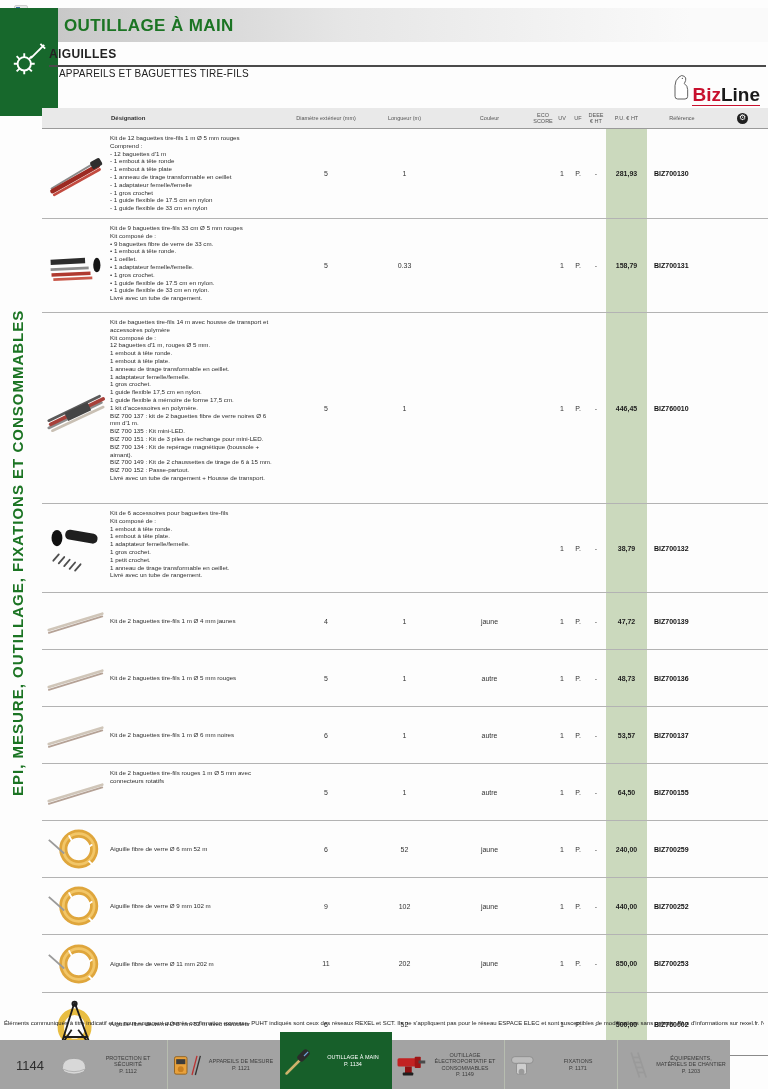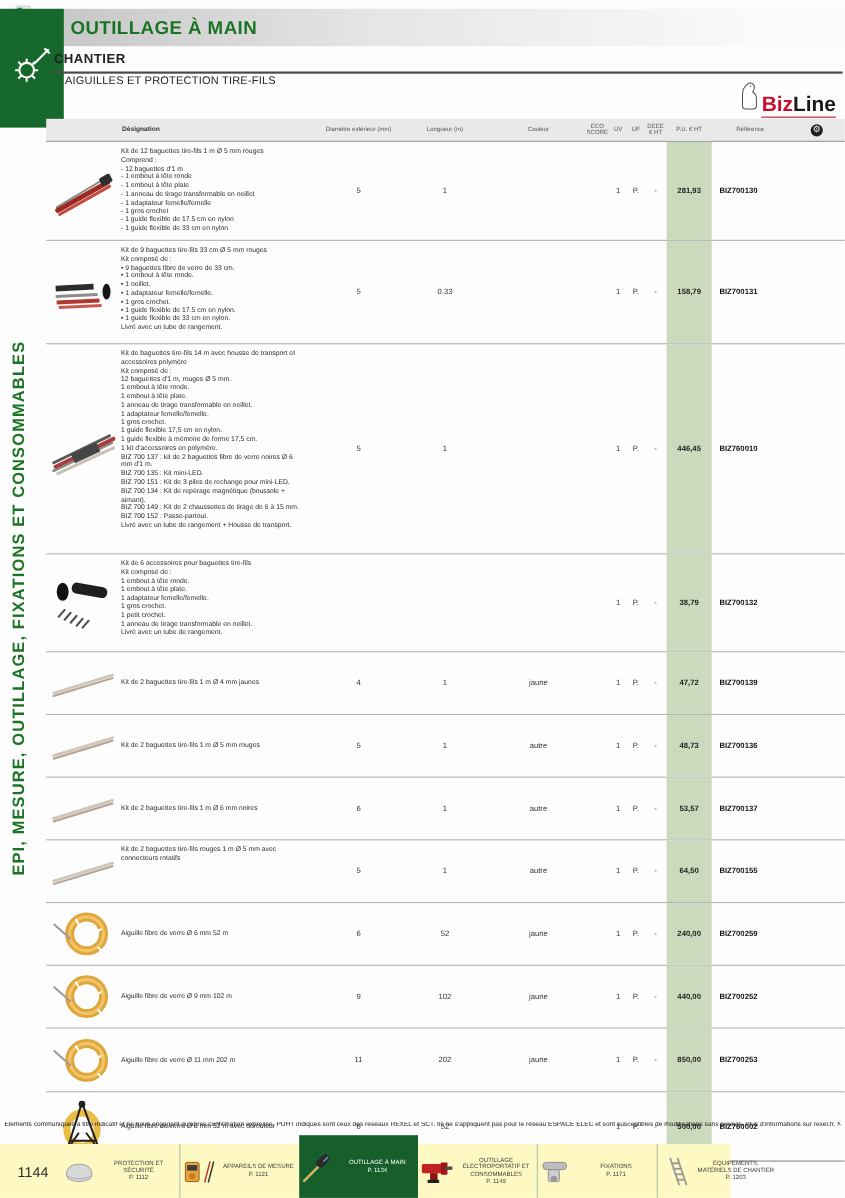--- a/index.html
+++ b/index.html
@@ -62,21 +62,21 @@
   .tbody .trow:nth-child(9){min-height:50px}
   .tbody .trow:nth-child(10){min-height:53px}
   .tbody .trow:nth-child(11){min-height:57px}
   .tbody .trow:nth-child(12){min-height:62px;border-bottom:1.5px solid #8a8a8a}
   .gear{width:11px;height:11px;background:#1f1f1f;border-radius:50%;color:#fff;font-size:8px;
         display:flex;align-items:center;justify-content:center;line-height:1}
 
   
   .disclaimer{position:absolute;left:4px;right:4px;top:1020px;font-size:6px;color:#222;
         text-align:center;white-space:nowrap;overflow:hidden}
-  .bottomnav{position:absolute;left:0;top:1040px;width:664px;height:49px;background:#fef9c3}
+  .bottomnav{position:absolute;left:0;top:1040px;width:730px;height:49px;background:#a3a3a3}
   .page-num{position:absolute;left:16px;top:18px;font-size:13px;color:#2e2e2e}
   .nav-items{position:absolute;left:55px;top:0;right:0;height:49px;display:flex}
   .nav-item{flex:1;display:flex;align-items:center;justify-content:center;gap:4px;padding:2px;
         border-left:1px solid #b7bdb0;box-sizing:border-box}
   .nav-item:first-child{border-left:none}
   .nav-icon{width:30px;height:34px;display:flex;align-items:center;justify-content:center;flex:0 0 auto}
   .nav-icon svg{width:30px;height:32px}
   .nav-text{width:70px;text-align:center;font-size:5.5px;line-height:6.5px;color:#3c3c3c}
   .nav-page{margin-top:1px}
   .nav-item.active{background:#175f2a;margin-top:-8px;height:57px;border-left:none;position:relative;z-index:2}
@@ -95,25 +95,25 @@
     <svg width="38" height="40" viewBox="0 0 40 40" fill="none" stroke="#ffffff" stroke-width="2">
       <circle cx="15" cy="24" r="7"></circle>
       <path d="M15 13 v4 M15 31 v4 M4 24 h4 M22 24 h4 M7 16 l3 3 M20 29 l3 3 M7 32 l3 -3 M20 19 l3 -3"></path>
       <line x1="22" y1="18" x2="36" y2="4"></line>
       <path d="M32 3 l5 5"></path>
     </svg>
   </span>
 </div>
 <div class="cat-title">OUTILLAGE À MAIN</div>
 <div class="standard-wrap">
-  <span class="standard">CHANTIER</span>
+  <span class="standard">AIGUILLES</span>
 </div>
 <div class="section-row">
   <span class="sq"></span>
-  <span class="section-title">AIGUILLES ET PROTECTION TIRE-FILS</span>
+  <span class="section-title">APPAREILS ET BAGUETTES TIRE-FILS</span>
 </div>
 <div class="bizline">
   <span>
     <svg width="20" height="30" viewBox="0 0 30 40" fill="#fff" stroke="#555" stroke-width="1.4">
       <path d="M12 5 q4 -4 8 -1 q3 2 2 6 l-2 5 q5 3 5 9 l0 10 q0 4 -4 4 l-11 0 q-4 0 -4 -4 l0 -16 q0 -8 6 -13 Z"></path>
       <circle cx="17" cy="7" r="0.9" fill="#333" stroke="none"></circle>
     </svg>
   </span>
   <span class="wordmark"><span class="biz">Biz</span><span class="line">Line</span></span>
 </div>

